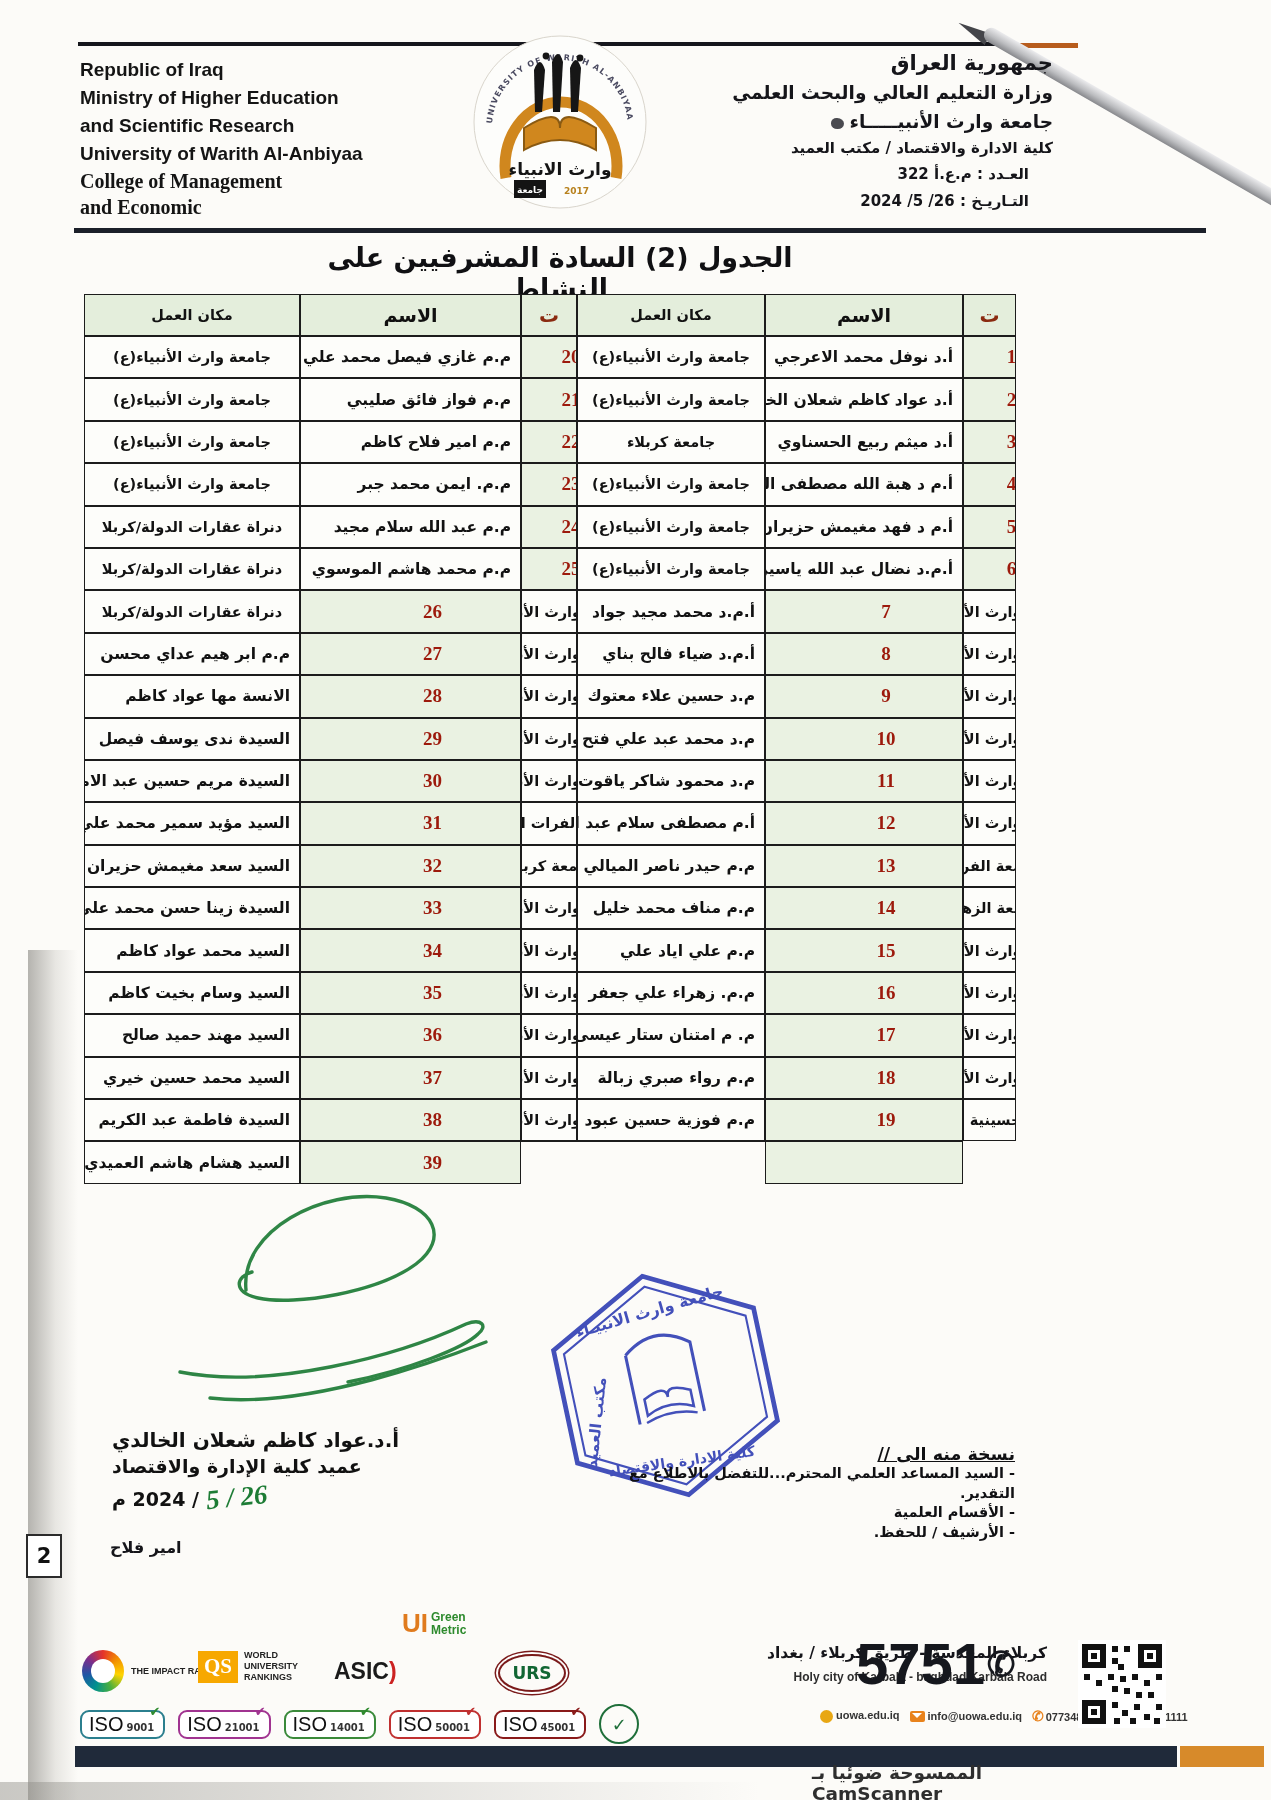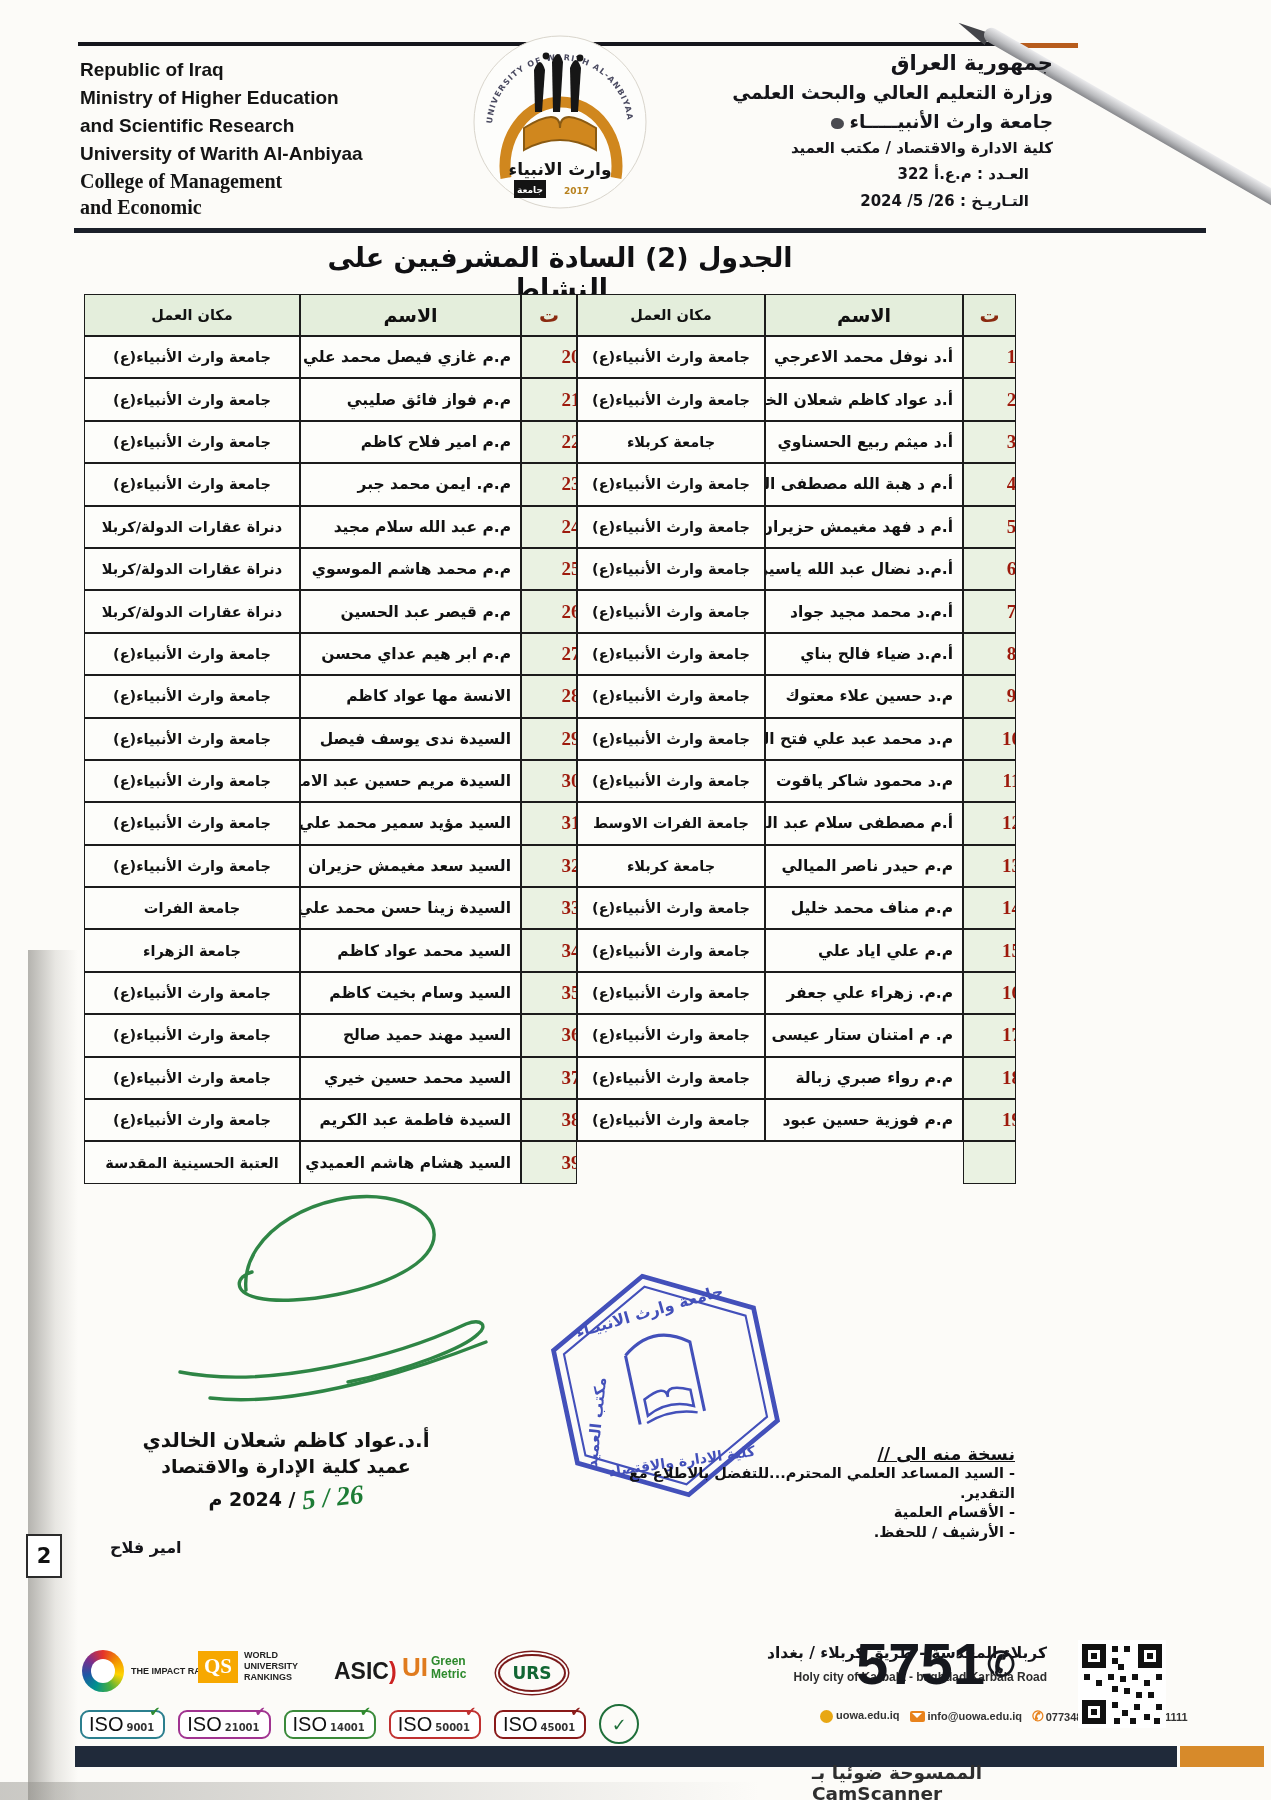--- a/index.html
+++ b/index.html
@@ -44,21 +44,21 @@
   .hd{background:#e4eedc;font-size:19px;color:#101010;}
   .hnum{color:#8a2a10;font-size:20px;}
   .nm{justify-content:flex-start;padding-right:9px;font-size:15.5px;color:#121212;}
   .place{font-size:14.5px;color:#121212;}
   .num{background:#eaf2e2;font-family:"Liberation Serif",serif;font-size:19px;color:#9d1a0c;padding-left:44px;}
   .ghost{border:none;border-top:1.1px solid #1c1c1c;background:transparent;}
   .ghostnum{border:1.1px solid #1c1c1c;background:#eaf2e2;}
 
   
   .sig-svg{left:146px;top:1172px;}
-  .dean{left:112px;top:1428px;width:348px;text-align:center;direction:rtl;}
+  .dean{left:112px;top:1428px;width:348px;text-align:left;direction:rtl;}
   .dean .dn{font-size:20px;font-weight:bold;color:#111;}
   .dean .dt{font-size:19px;font-weight:bold;color:#111;margin-top:3px;}
   .dean .dd{font-size:19px;font-weight:bold;color:#111;margin-top:5px;direction:rtl;}
   .hand{font-family:"Liberation Serif",serif;font-style:italic;font-weight:bold;
         color:#1d7c35;font-size:27px;display:inline-block;transform:rotate(-6deg);}
   .clerk{left:110px;top:1538px;font-size:16px;font-weight:bold;direction:rtl;color:#15151a;}
 
   
   .stamp{left:548px;top:1268px;transform:rotate(-12deg);opacity:.88;}
 
@@ -79,21 +79,21 @@
       background:conic-gradient(#e5332a,#f29100,#ffd400,#4caf3e,#00918f,#1f55a5,#7b2d8b,#e5332a);
       display:flex;align-items:center;justify-content:center;}
   .impact .ring i{width:24px;height:24px;border-radius:50%;background:#fff;}
   .impact .txt{font-family:"Liberation Sans",sans-serif;font-weight:bold;font-size:9px;line-height:11px;color:#222;}
   .qs{left:198px;top:1650px;display:flex;align-items:center;gap:6px;}
   .qs .sq{width:40px;height:32px;background:#f7a800;color:#fff;font-weight:bold;font-size:21px;
           display:flex;align-items:center;justify-content:center;font-family:"Liberation Serif",serif;}
   .qs .txt{font-family:"Liberation Sans",sans-serif;font-weight:bold;font-size:9px;line-height:11px;color:#222;width:72px;}
   .asic{left:334px;top:1658px;font-family:"Liberation Sans",sans-serif;font-weight:bold;font-size:23px;color:#1a1a1a;}
   .asic span{color:#c22;font-weight:bold;}
-  .uig{left:402px;top:1652px;display:flex;gap:3px;align-items:center;}
+  .uig{left:402px;top:1608px;display:flex;gap:3px;align-items:center;}
   .uig .ui{font-size:26px;font-weight:bold;color:#e07b1e;font-family:"Liberation Sans",sans-serif;}
   .uig .gm{font-size:12px;line-height:13px;font-weight:bold;color:#2d8a2d;font-family:"Liberation Sans",sans-serif;}
   .urs{left:498px;top:1654px;width:64px;height:34px;border:2.5px solid #7a1a1a;border-radius:50%;
        display:flex;align-items:center;justify-content:center;font-weight:bold;font-size:17px;color:#163;box-shadow:0 0 0 2px #fff,0 0 0 3.5px #7a1a1a;}
   .iso-row{left:80px;top:1704px;display:flex;gap:13px;align-items:center;}
   .iso{border-radius:9px;padding:1px 9px 1px 7px;display:flex;align-items:flex-end;gap:3px;background:#fff;position:relative;}
   .iso .w{font-family:"Liberation Sans",sans-serif;font-weight:normal;font-size:20px;color:#111;}
   .iso .n{font-size:10px;font-weight:bold;color:#333;padding-bottom:3px;}
   .iso .ck{position:absolute;right:3px;top:-8px;font-size:13px;font-weight:bold;}
   .iso-a{border:2.5px solid #2b7f8e;} .iso-a .ck{color:#2e8b2e;}
@@ -211,21 +211,20 @@
       <div class="c place">جامعة وارث الأنبياء(ع)</div>
       <div class="c nm">أ.م د فهد مغيمش حزيران</div>
       <div class="c num">5</div>
       <div class="c place">دنراة عقارات الدولة/كربلا</div>
       <div class="c nm">م.م محمد هاشم الموسوي</div>
       <div class="c num">25</div>
       <div class="c place">جامعة وارث الأنبياء(ع)</div>
       <div class="c nm">أ.م.د نضال عبد الله ياسين</div>
       <div class="c num">6</div>
       <div class="c place">دنراة عقارات الدولة/كربلا</div>
-      <div class="c nm">م.م قيصر عبد الحسين</div>
       <div class="c num">26</div>
       <div class="c place">جامعة وارث الأنبياء(ع)</div>
       <div class="c nm">أ.م.د محمد مجيد جواد</div>
       <div class="c num">7</div>
       <div class="c place">جامعة وارث الأنبياء(ع)</div>
       <div class="c nm">م.م ابر هيم عداي محسن</div>
       <div class="c num">27</div>
       <div class="c place">جامعة وارث الأنبياء(ع)</div>
       <div class="c nm">أ.م.د ضياء فالح بناي</div>
       <div class="c num">8</div>

